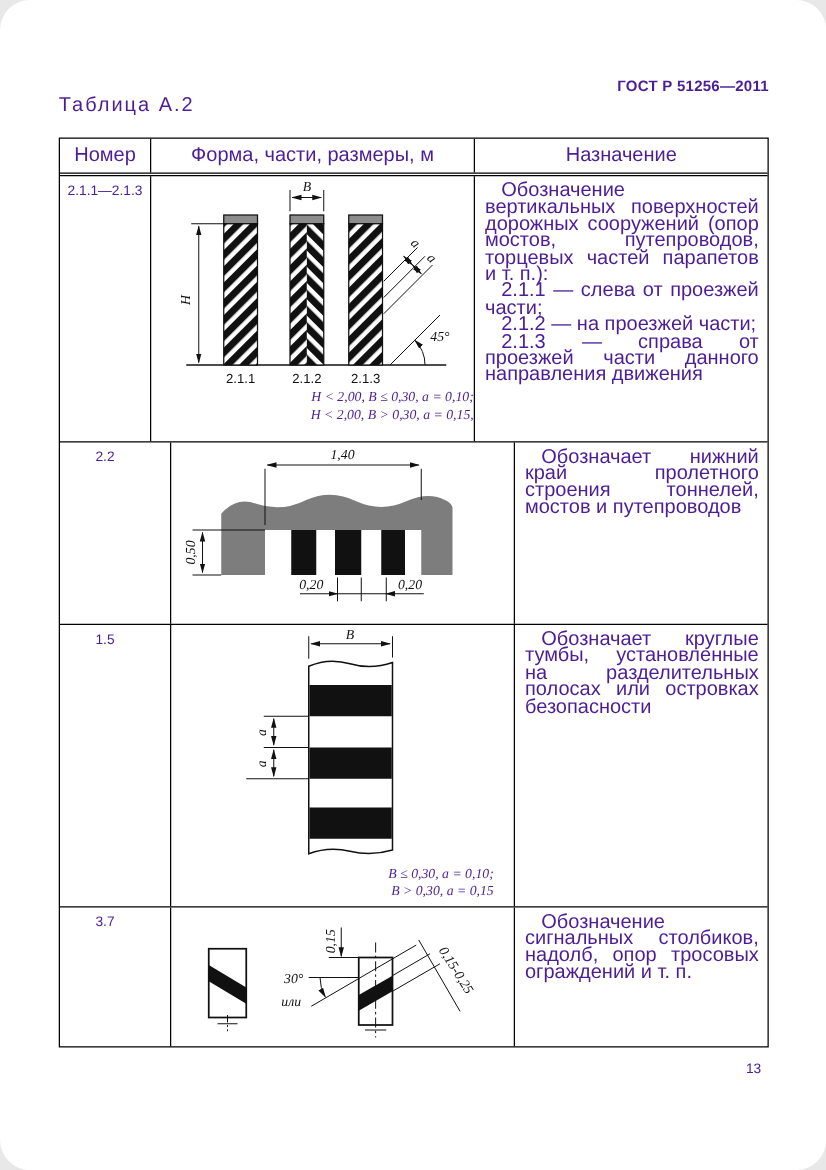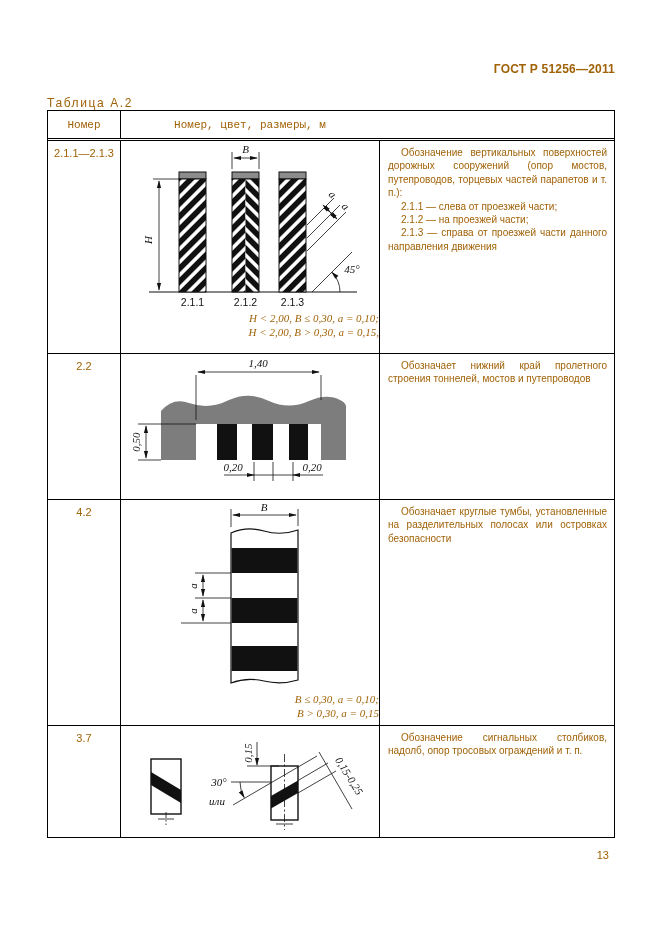--- a/index.html
+++ b/index.html
@@ -1,29 +1,29 @@
 <!DOCTYPE html>
 <html><head>
 <meta charset="utf-8">
 <style>
   html,body{margin:0;padding:0;background:#e8e8e8;}
   .page{width:661px;height:936px;background:#ffffff;position:relative;margin:0 auto;
-        font-family:"Liberation Sans",sans-serif;color:#a16207;overflow:hidden;}
+        font-family:"Liberation Sans",sans-serif;color:#4c1d95;overflow:hidden;border-radius:24px;}
   .docref{position:absolute;top:62px;right:46px;font-weight:bold;font-size:12px;letter-spacing:.2px;}
-  .caption{position:absolute;top:96px;left:47px;font-size:12px;letter-spacing:1.6px;}
+  .caption{position:absolute;top:76px;left:47px;font-size:16px;letter-spacing:1.6px;}
   .gtable{position:absolute;top:110px;left:47px;width:568px;border:1.5px solid #000;box-sizing:border-box;}
   .trow{display:grid;grid-template-columns:72px 259px auto;}
   .trow>div{box-sizing:border-box;}
   .trow>div+div{border-left:1px solid #000;}
   .thead{height:27px;border-bottom:3px double #000;}
-  .thead>div{display:flex;align-items:center;justify-content:center;font-size:11px;font-family:Liberation Mono, monospace;}
-  .bt{border-top:1px solid #000;}
+  .thead>div{display:flex;align-items:center;justify-content:center;font-size:16px;}
+  .bt{border-top:1px solid #000;gap:16px;}
   .r1{height:212px}.r2{height:145px}.r3{height:225px}.r4{height:111px}
   .num{text-align:center;padding-top:6px;font-size:11px;}
-  .purpose{padding:5px 7px 0 8px;font-size:10px;line-height:13.4px;text-align:justify;}
+  .purpose{padding:5px 7px 0 8px;font-size:16px;line-height:13.4px;text-align:justify;}
   .purpose p{margin:0;text-indent:13px;}
   .figcell{position:relative;}
   .figcell svg{display:block;}
   .dimtxt{font-family:"Liberation Serif",serif;font-style:italic;font-size:11px;fill:#111;}
   .lbltxt{font-family:"Liberation Sans",sans-serif;font-size:10.5px;fill:#111;}
   .formulas{text-align:right;font-style:italic;font-size:11px;line-height:14px;
             font-family:"Liberation Serif",serif;}
   .pageno{position:absolute;bottom:75px;right:52px;font-size:11px;}
   .thin{stroke:#111;stroke-width:.8;fill:none;}
   .med{stroke:#111;stroke-width:1.2;fill:none;}
@@ -33,21 +33,22 @@
 
 <div class="page">
 
   <div class="docref">ГОСТ Р 51256—2011</div>
   <div class="caption">Таблица А.2</div>
 
   <div class="gtable">
 
     <div class="trow thead">
       <div>Номер</div>
-      <div>Номер, цвет, размеры, м</div>
+      <div>Форма, части, размеры, м</div>
+      <div>Назначение</div>
     </div>
 
     <div class="trow r1">
       <div class="num">2.1.1—2.1.3</div>
       <div class="figcell">
         <svg width="259" height="170" viewBox="0 0 259 170">
           <defs>
             <pattern id="st1" patternUnits="userSpaceOnUse" width="9.2" height="9.2" patternTransform="rotate(45)">
               <rect width="9.2" height="9.2" fill="#fff"></rect>
                 <rect width="5.6" height="9.2" fill="#111"></rect>
@@ -165,21 +166,21 @@
             <text class="dimtxt" x="191" y="117" text-anchor="middle">0,20</text>
           </g>
         </svg>
       </div>
       <div class="purpose">
         <p>Обозначает нижний край пролетного строения тоннелей, мостов и путепроводов</p>
       </div>
     </div>
 
     <div class="trow r3 bt">
-      <div class="num">4.2</div>
+      <div class="num">1.5</div>
       <div class="figcell">
         <svg width="259" height="192" viewBox="0 0 259 192">
           <defs>
             <marker id="ar3" markerWidth="10" markerHeight="7" refX="9" refY="3.5" orient="auto-start-reverse">
               <path d="M10,3.5 L0,0.8 L0,6.2 Z" fill="#111"></path>
             </marker>
           </defs>
           <path class="med" fill="#fff" d="M110,33 Q126,26 143,31 Q160,36 177,30 L177,180 Q160,185 143,181 Q126,177 110,183 Z"></path>
           <rect x="110.6" y="48" width="65.8" height="25" fill="#111"></rect>
           <rect x="110.6" y="98" width="65.8" height="25" fill="#111"></rect>

